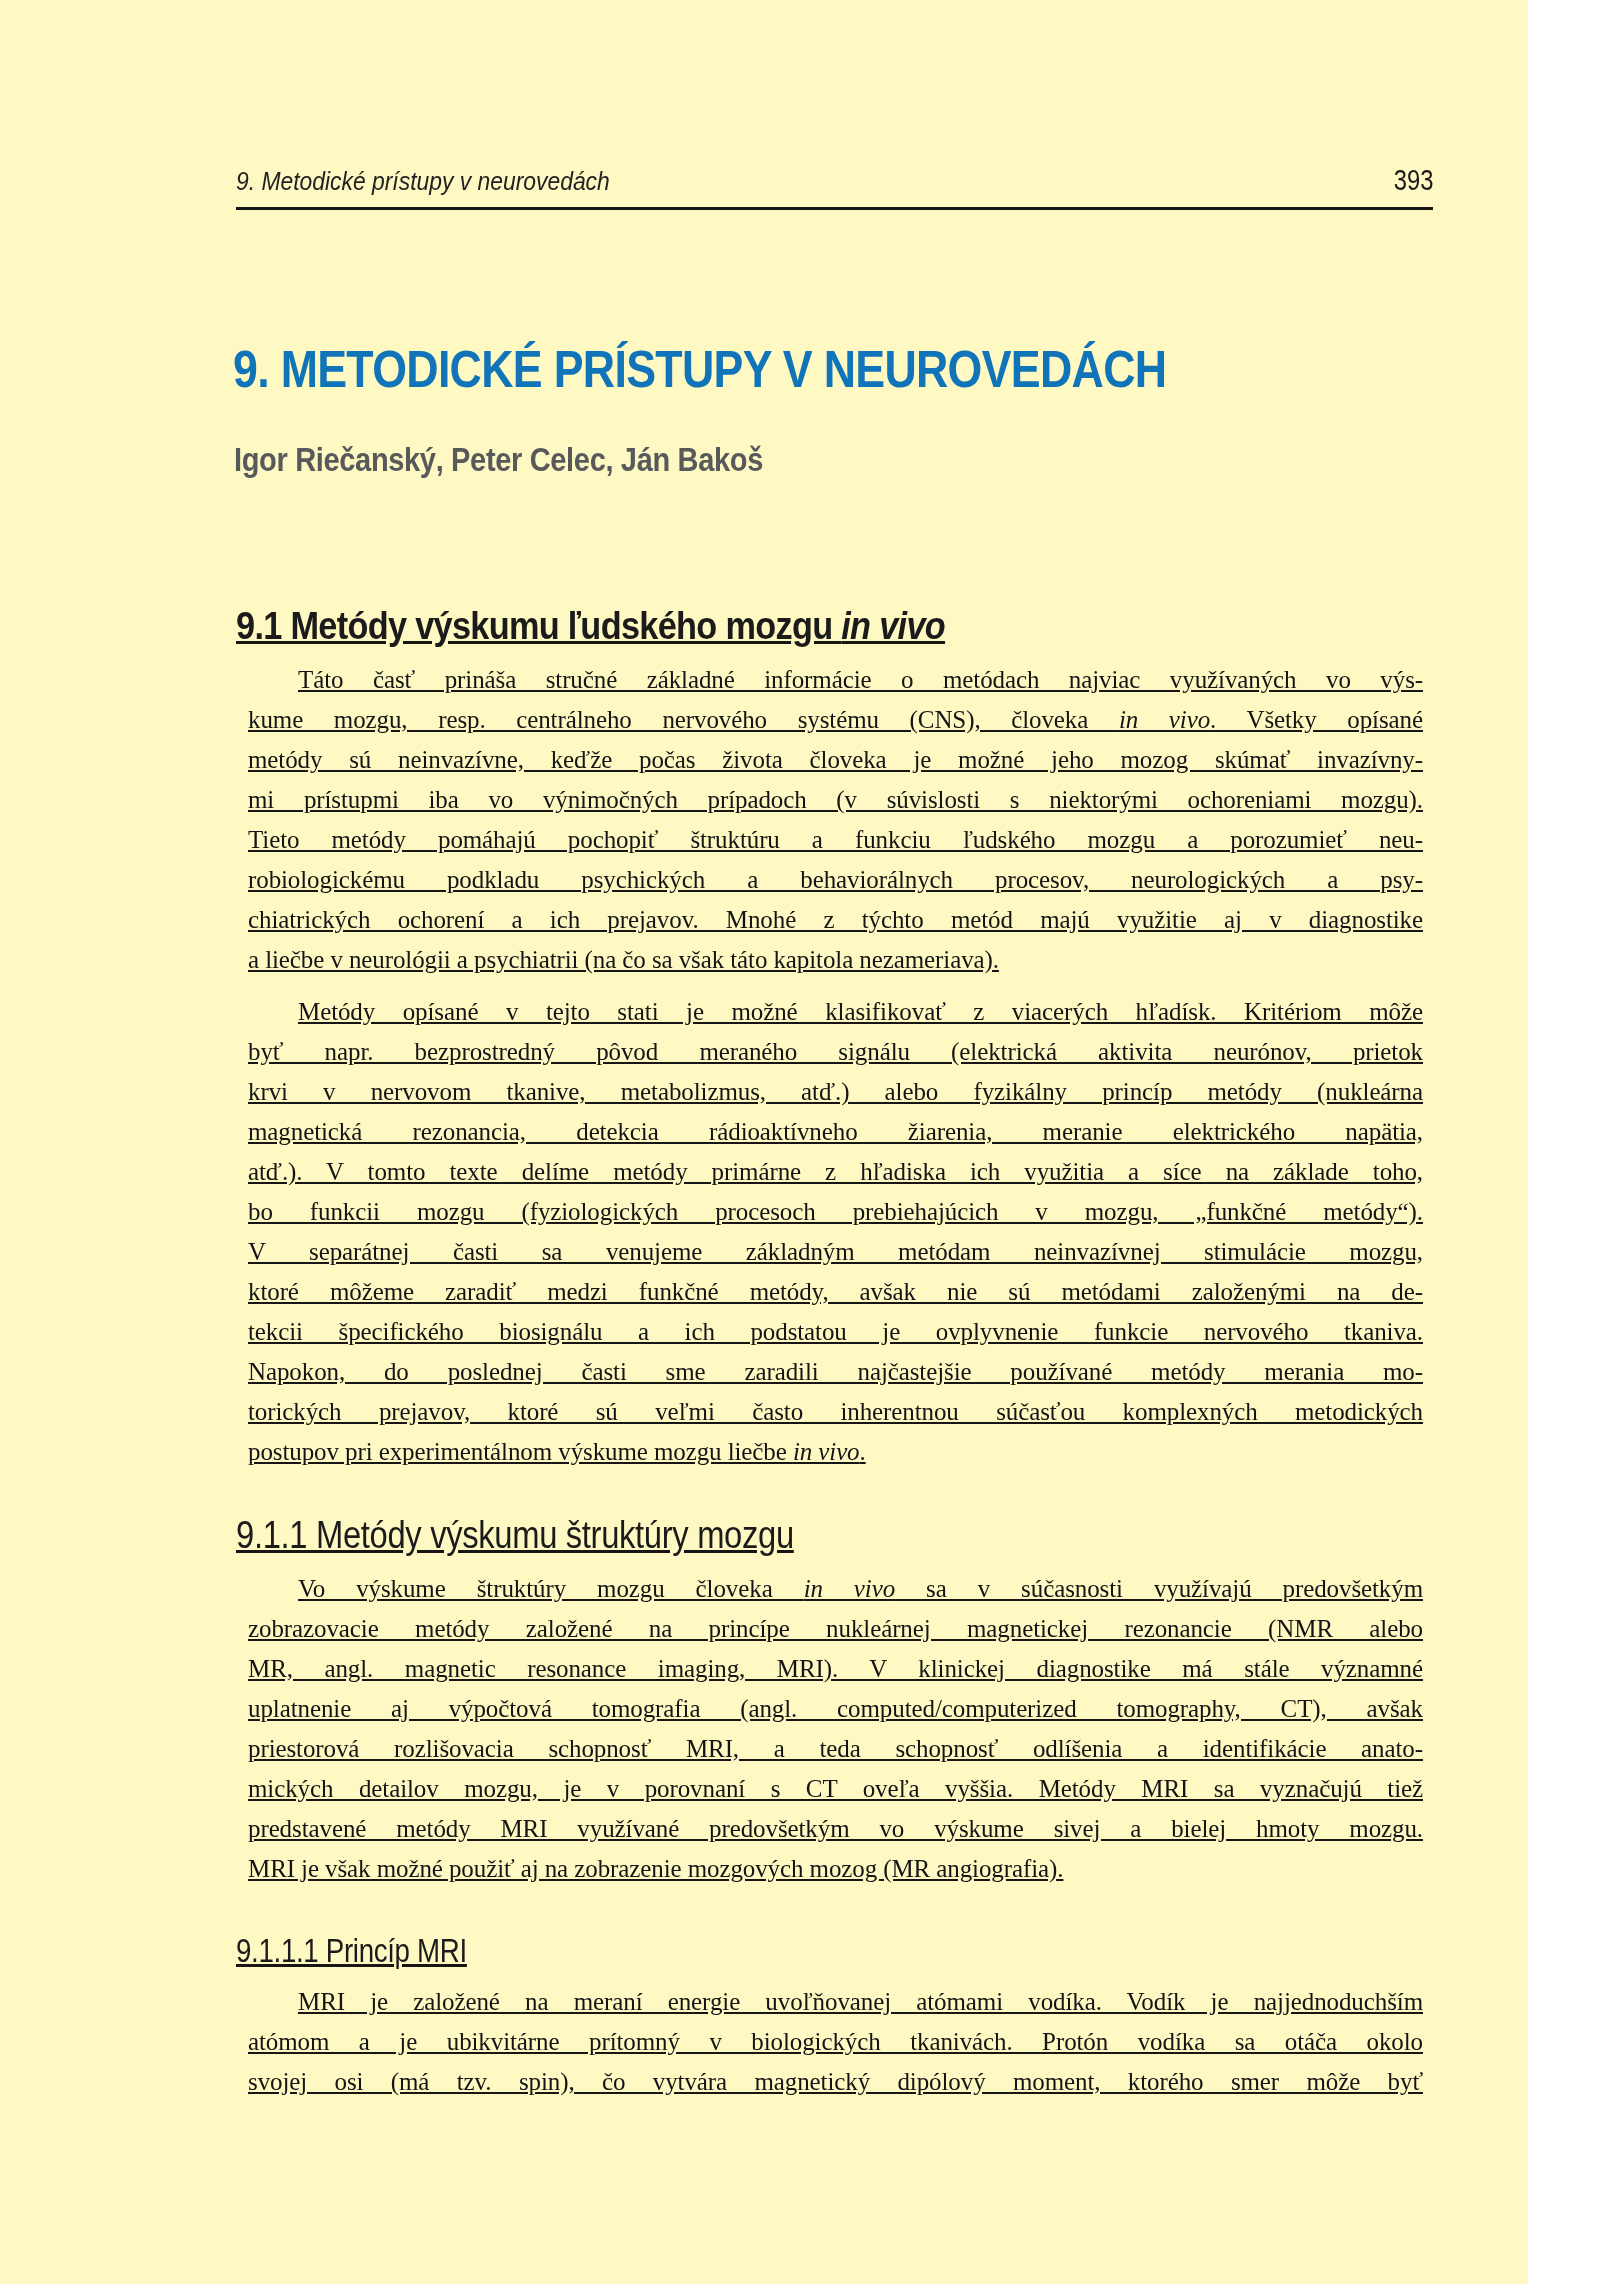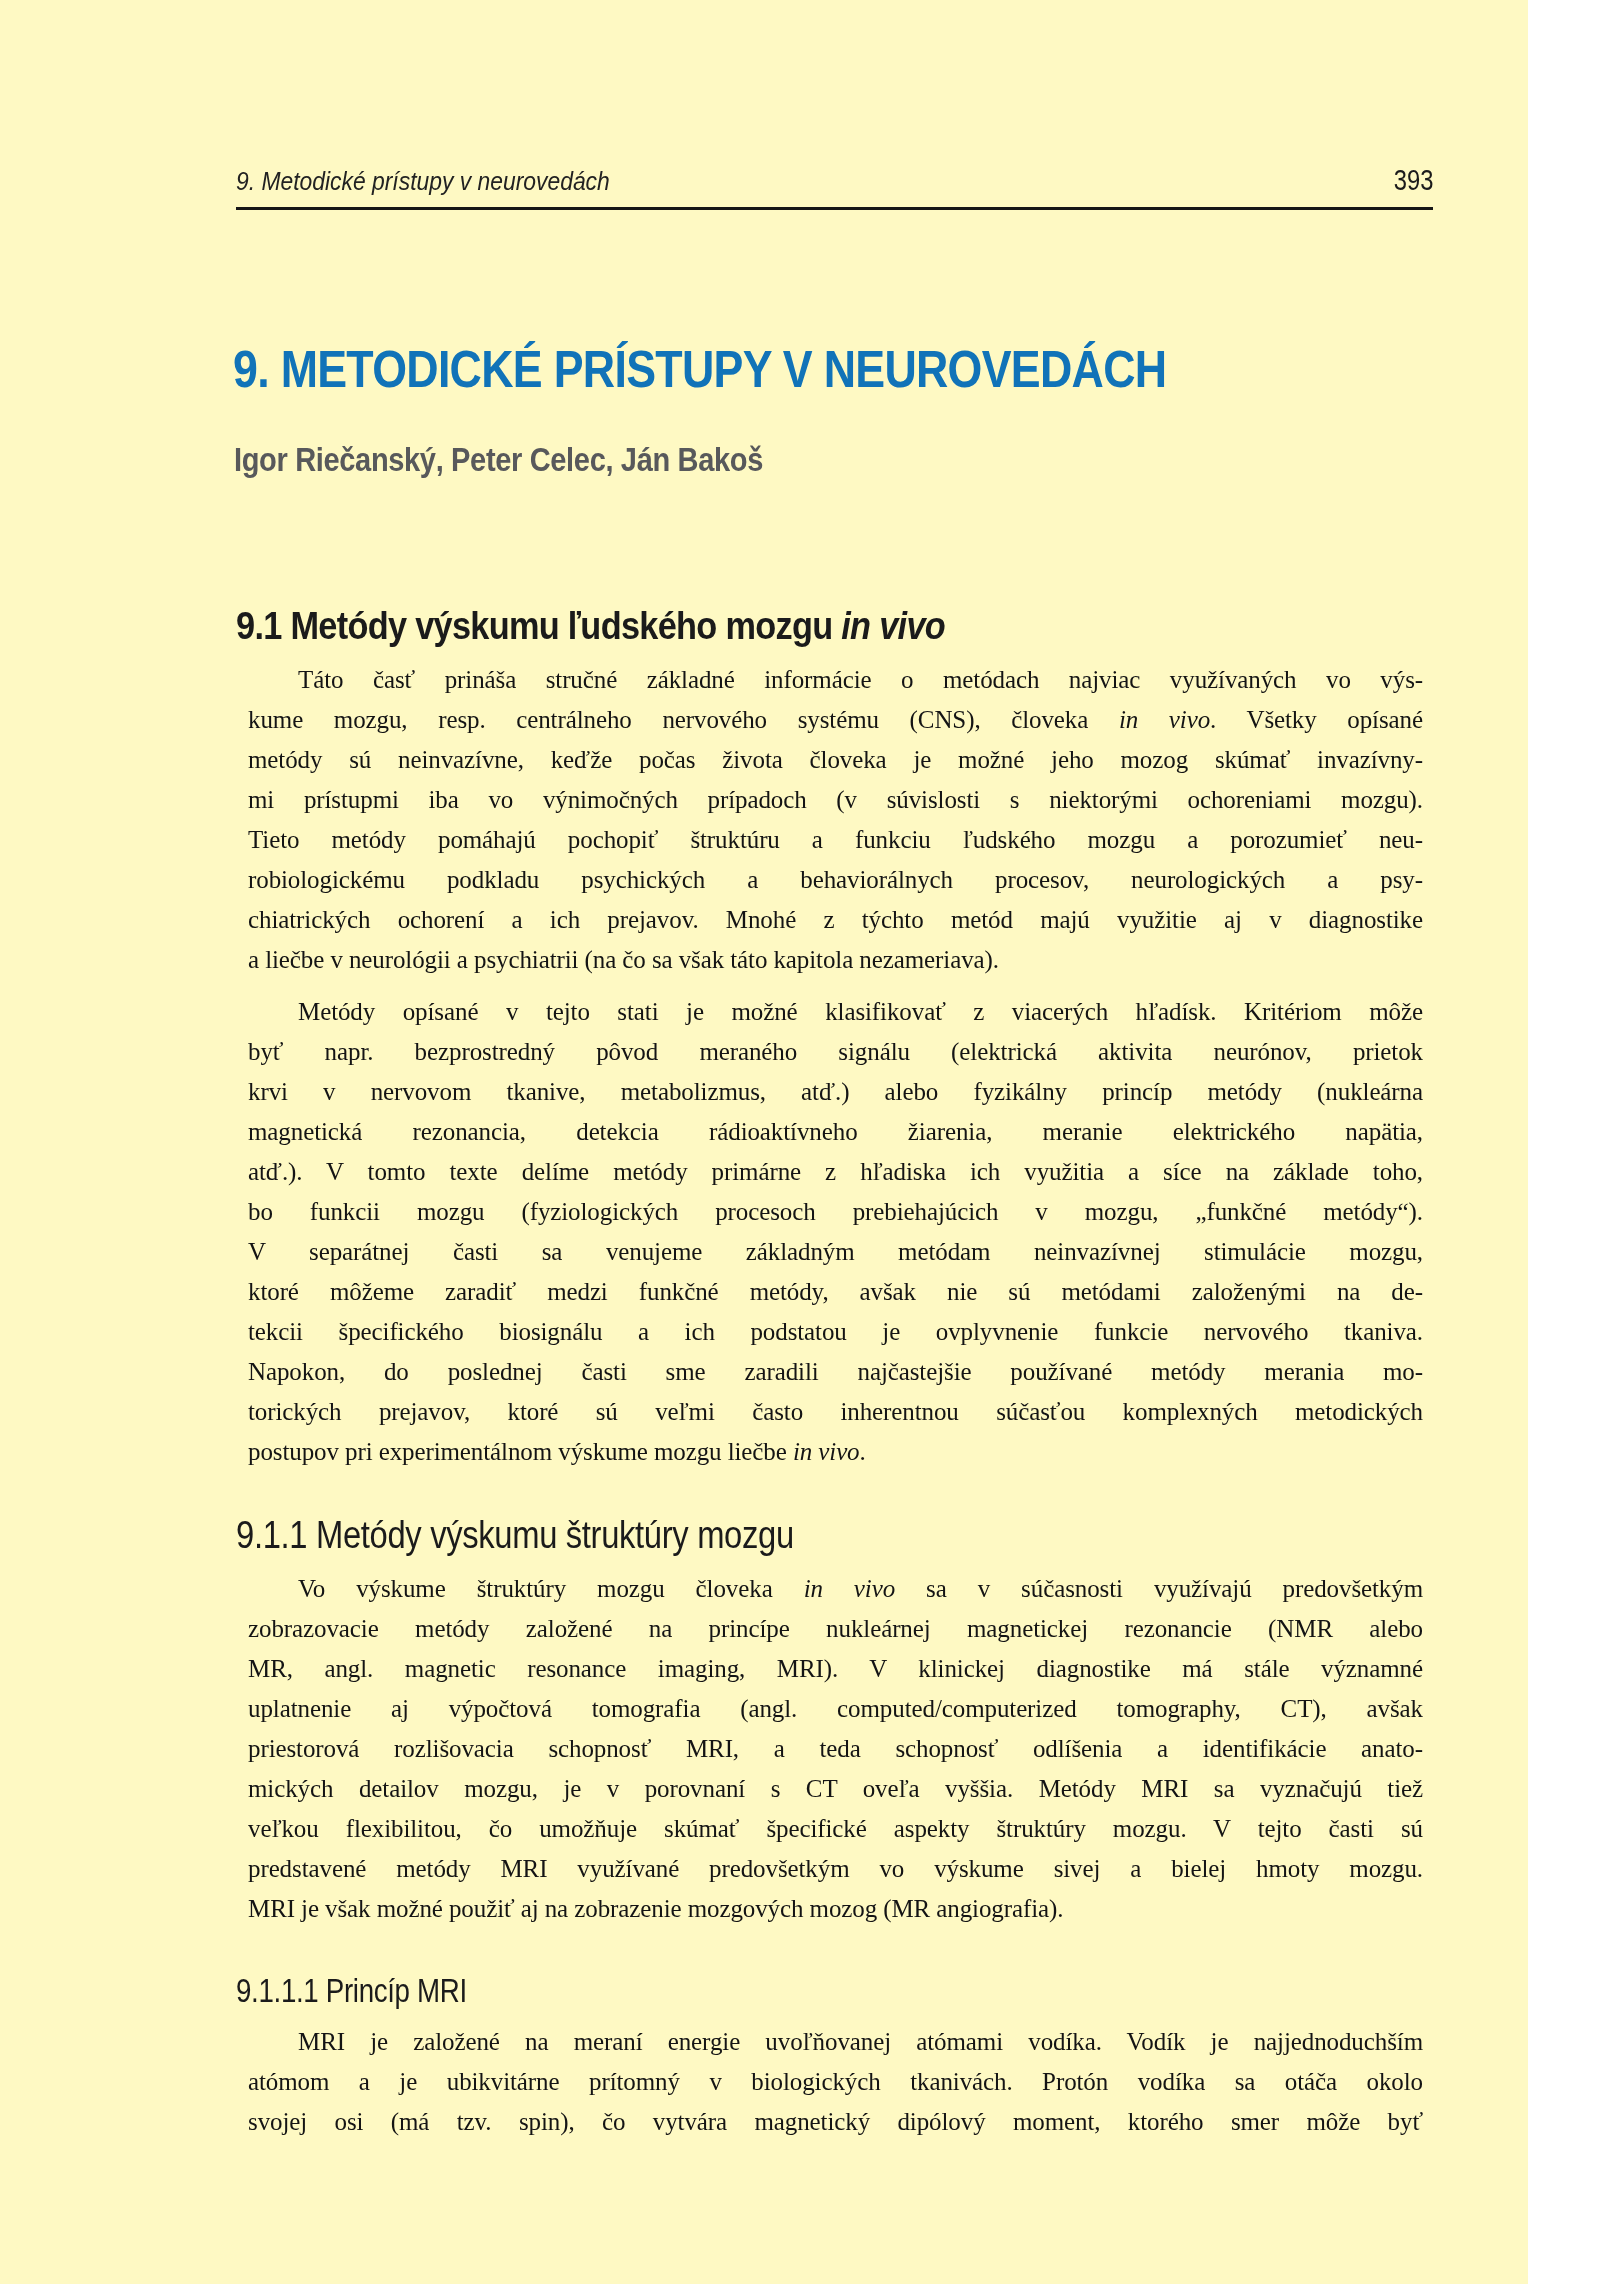--- a/index.html
+++ b/index.html
@@ -68,20 +68,21 @@
     transform: scaleX(0.88);
     transform-origin: left top;
     white-space: nowrap;
   }
 
   
   #content-flow {
     position: absolute;
     left: 236px; top: 603px;
     width: 1199px;
+    text-decoration: underline;
   }
   .heading {
     font-family: "Liberation Sans", sans-serif;
     color: #1b1b1b;
     transform-origin: left top;
     white-space: nowrap;
   }
   .h2 {
     font-size: 39px;
     font-weight: 700;
@@ -164,21 +165,20 @@
         <div class="bline last-left"><span>postupov pri experimentálnom výskume mozgu liečbe </span><span class="it">in vivo</span><span>.</span></div>
       </div>
       <div class="heading h3"><span>9.1.1 Metódy výskumu štruktúry mozgu</span></div>
       <div class="para">
         <div class="bline indent"><span>Vo výskume štruktúry mozgu človeka </span><span class="it">in vivo</span><span> sa v súčasnosti využívajú predovšetkým</span></div>
         <div class="bline"><span>zobrazovacie metódy založené na princípe nukleárnej magnetickej rezonancie (NMR alebo</span></div>
         <div class="bline"><span>MR, angl. magnetic resonance imaging, MRI). V klinickej diagnostike má stále významné</span></div>
         <div class="bline"><span>uplatnenie aj výpočtová tomografia (angl. computed/computerized tomography, CT), avšak</span></div>
         <div class="bline"><span>priestorová rozlišovacia schopnosť MRI, a teda schopnosť odlíšenia a identifikácie anato-</span></div>
         <div class="bline"><span>mických detailov mozgu, je v porovnaní s CT oveľa vyššia. Metódy MRI sa vyznačujú tiež</span></div>
-        <div class="bline"><span>veľkou flexibilitou, čo umožňuje skúmať špecifické aspekty štruktúry mozgu. V tejto časti sú</span></div>
         <div class="bline"><span>predstavené metódy MRI využívané predovšetkým vo výskume sivej a bielej hmoty mozgu.</span></div>
         <div class="bline last-left"><span>MRI je však možné použiť aj na zobrazenie mozgových mozog (MR angiografia).</span></div>
       </div>
       <div class="heading h4"><span>9.1.1.1 Princíp MRI</span></div>
       <div class="para">
         <div class="bline indent"><span>MRI je založené na meraní energie uvoľňovanej atómami vodíka. Vodík je najjednoduchším</span></div>
         <div class="bline"><span>atómom a je ubikvitárne prítomný v biologických tkanivách. Protón vodíka sa otáča okolo</span></div>
         <div class="bline"><span>svojej osi (má tzv. spin), čo vytvára magnetický dipólový moment, ktorého smer môže byť</span></div>
       </div>
     </div>

